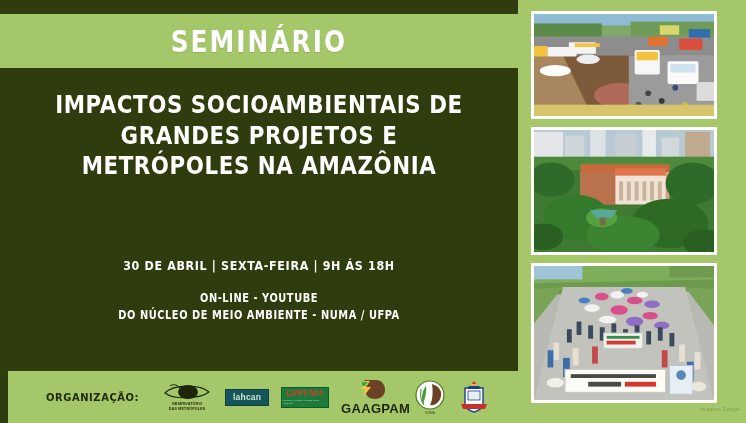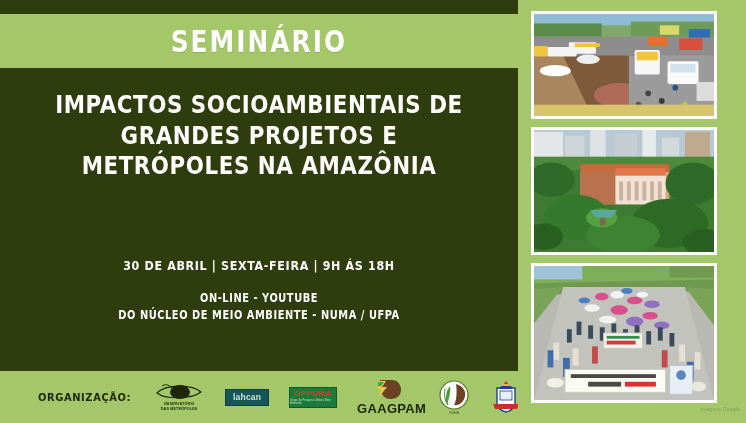--- a/index.html
+++ b/index.html
@@ -47,30 +47,30 @@
     position:absolute; left:28px; top:290px; width:462px;
     text-align:center; color:#ffffff;
     font-size:11.5px; font-weight:bold; letter-spacing:0.6px; line-height:1.45;
     font-family:"DejaVu Sans Condensed","Liberation Sans", sans-serif;
     transform:scaleX(0.95);
   }
   .venue div { display:block; }
 
   
   .footer {
-    position:absolute; left:0; top:371px; width:518px; height:52px;
+    position:absolute; left:8px; top:371px; width:518px; height:52px;
     background:#a4c76a;
     display:flex; align-items:center;
   }
   .org-label {
     color:#20290a; font-size:11px; font-weight:bold; letter-spacing:0.6px;
     margin-left:38px; white-space:nowrap;
     font-family:"DejaVu Sans Condensed","Liberation Sans", sans-serif;
   }
-  .logos { display:flex; align-items:center; gap:20px; margin-left:22px; }
+  .logos { display:flex; align-items:center; gap:12px; margin-left:22px; }
 
   
   .logo-obs { width:52px; text-align:center; }
   .logo-obs .eye { width:46px; height:18px; margin:0 auto; }
   .logo-obs .cap {
     font-size:3.6px; font-weight:bold; color:#1d2609; line-height:1.35;
     letter-spacing:.2px; margin-top:1px;
   }
 
   
@@ -81,20 +81,21 @@
   }
   .logo-lahcan span {
     color:#cfe3cf; font-size:8.5px; font-weight:bold; letter-spacing:.2px;
   }
 
   
   .logo-gppuma {
     width:48px; height:21px; background:#1c7a3a;
     display:flex; flex-direction:column; align-items:center; justify-content:center;
     border:1px solid #0f5a28;
+    font-family:Liberation Serif, serif;
   }
   .logo-gppuma .g-main {
     color:#e8352c; font-size:8px; font-weight:bold; letter-spacing:.4px;
   }
   .logo-gppuma .g-sub {
     color:#bfe0bf; font-size:2.6px; letter-spacing:.1px; margin-top:1px;
   }
 
   
   .logo-gaagpam { width:60px; text-align:center; }

